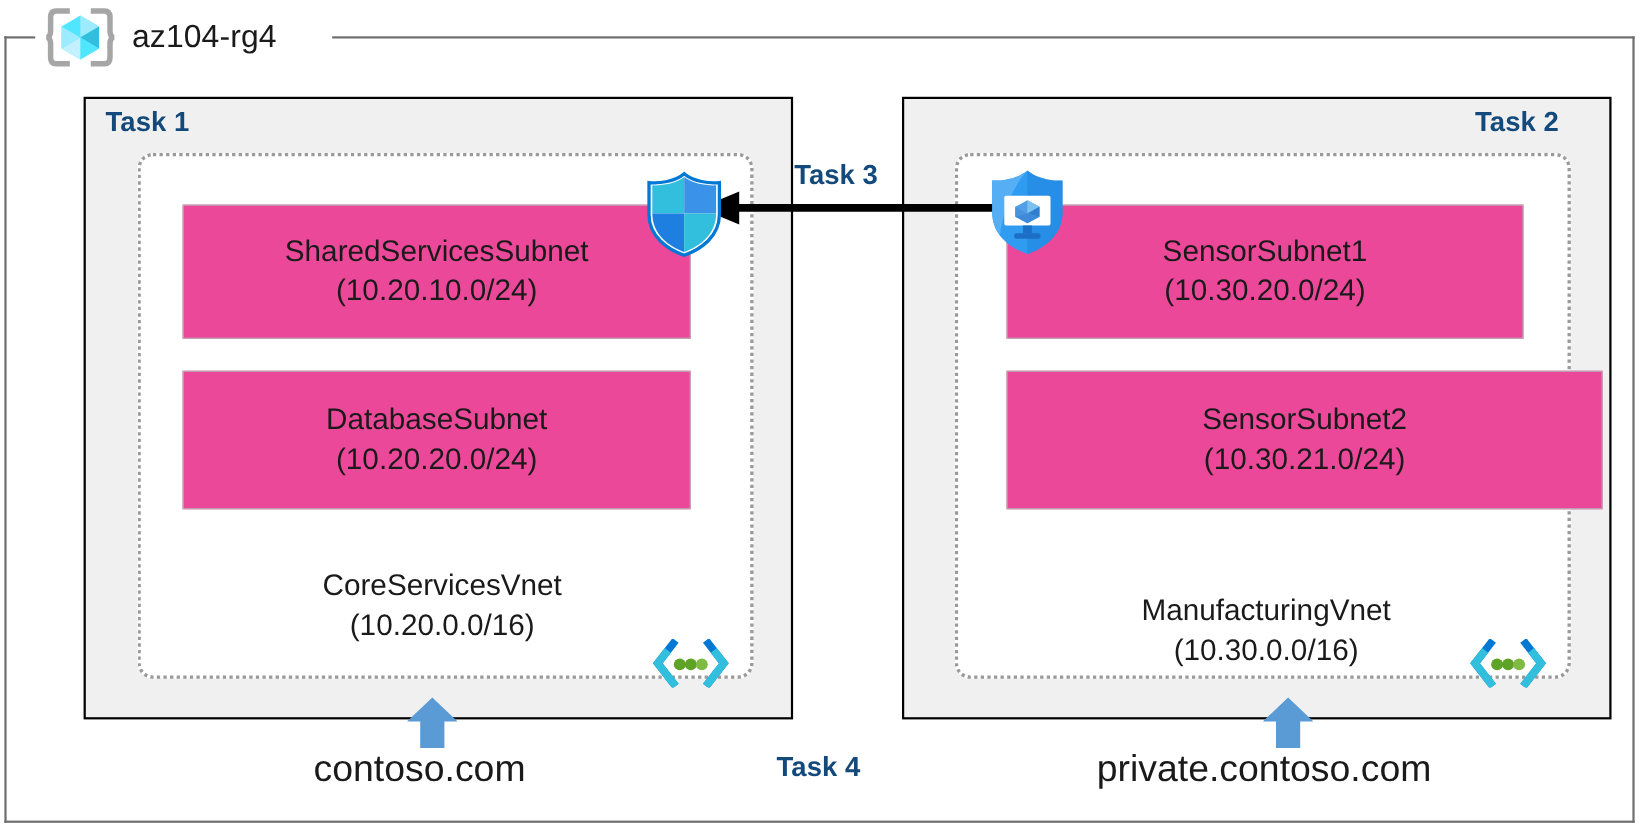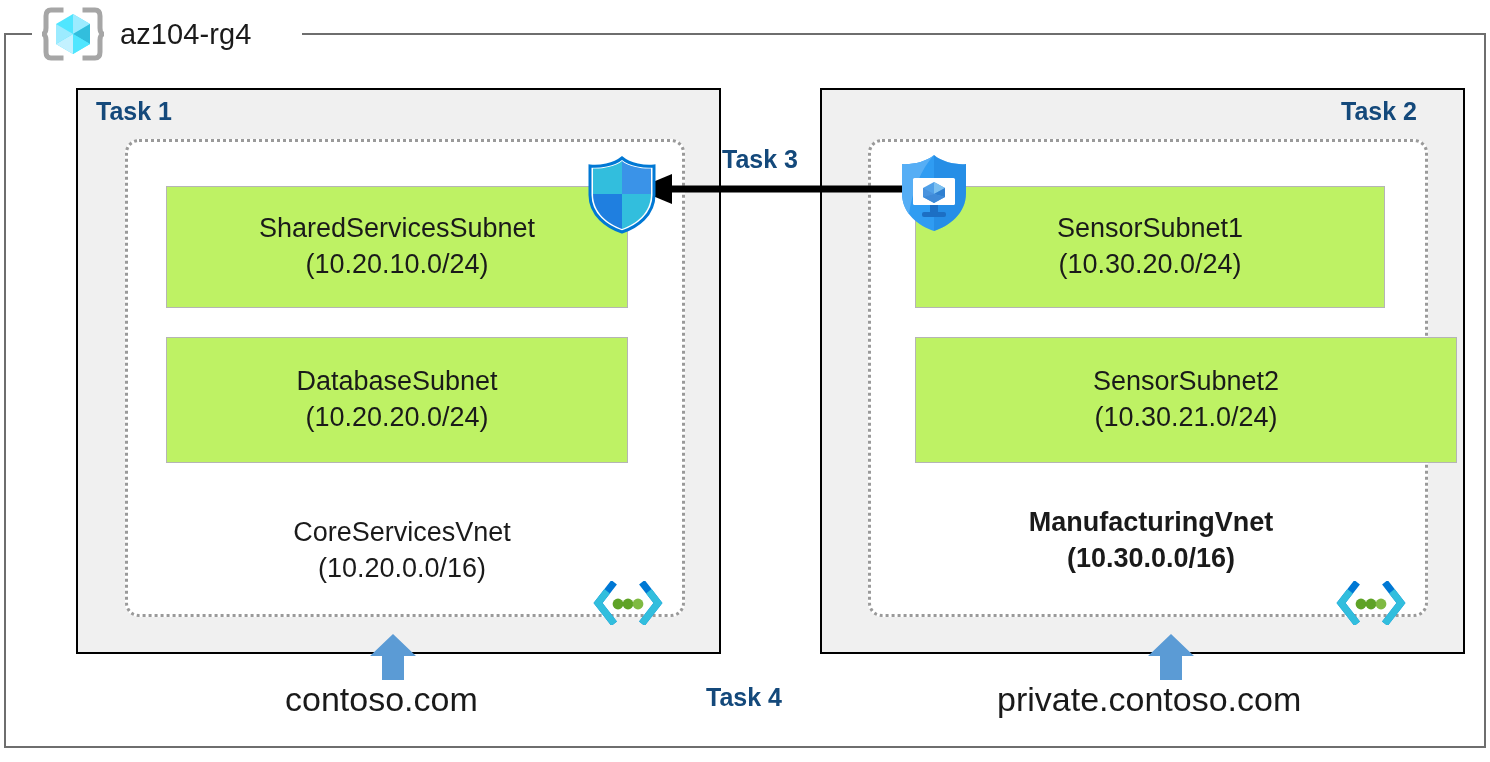--- a/index.html
+++ b/index.html
@@ -89,21 +89,21 @@
     border: 3px dotted #9a9a9a;
     border-radius: 14px;
     box-sizing: border-box;
   }
   #vnet-1 { left: 125px; top: 139px; width: 560px; height: 478px; }
   #vnet-2 { left: 868px; top: 139px; width: 560px; height: 478px; }
 
   
   .subnet {
     position: absolute;
-    background: #bef264;
+    background: #ec4899;
     border: 1px solid #b5b5b5;
     box-sizing: border-box;
     display: flex;
     flex-direction: column;
     align-items: center;
     justify-content: center;
     line-height: 1.32;
   }
   .subnet-name, .subnet-cidr {
     font-size: 27px;
@@ -121,21 +121,21 @@
     text-align: center;
     line-height: 1.32;
     width: 460px;
   }
   .vnet-caption div {
     font-size: 27px;
     color: #1a1a1a;
     white-space: nowrap;
   }
   #vnet-caption-1 { left: 172px; top: 515px; }
-  #vnet-caption-2 { left: 921px; top: 505px; font-weight: bold; }
+  #vnet-caption-2 { left: 921px; top: 538px; }
 
   
   .icon-abs { position: absolute; display: block; }
   #nsg-shield-icon   { left: 583px; top: 155px; width: 78px; height: 80px; }
   #firewall-icon     { left: 897px; top: 152px; width: 74px; height: 82px; }
   #vnet-icon-1       { left: 592px; top: 581px; width: 72px; height: 44px; }
   #vnet-icon-2       { left: 1335px; top: 581px; width: 72px; height: 44px; }
 
   
   #peering-arrow {

